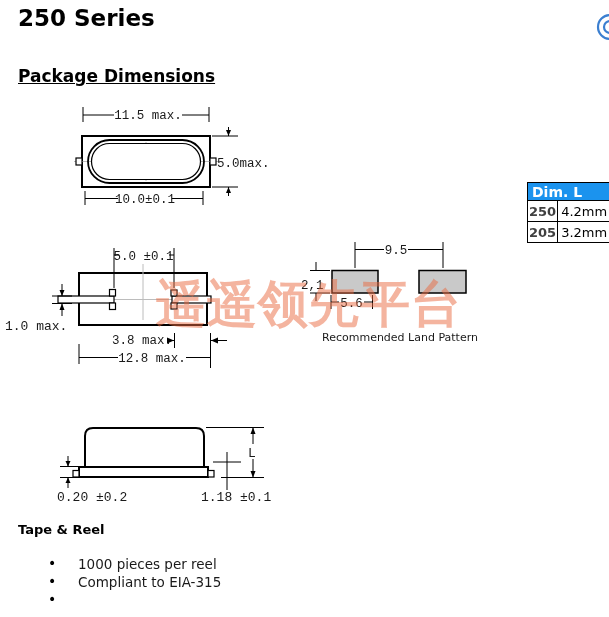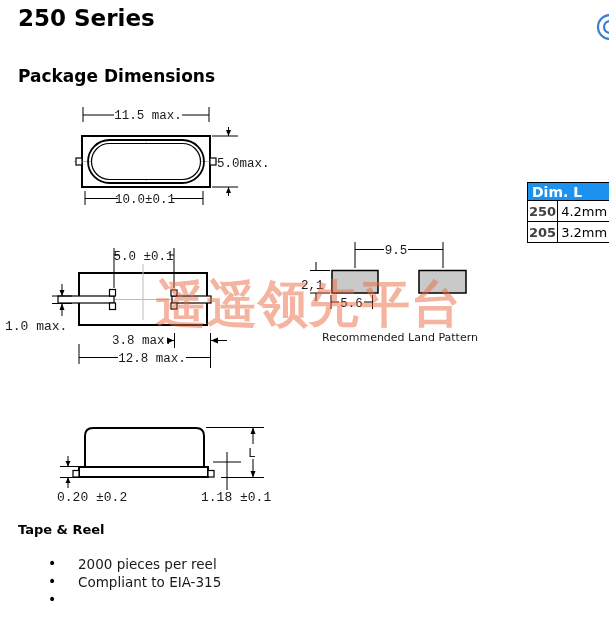--- a/index.html
+++ b/index.html
@@ -37,21 +37,21 @@
   ul.bullets li{position:relative;padding-left:30px;margin-bottom:1.5px;}
   ul.bullets .mark{position:absolute;left:0;top:-1px;font-size:14px;color:#000;}
 </style>
 </head>
 <body>
 
 <div id="page">
 
   <h1 class="abs title" style="left:18px;top:5px;">250 Series</h1>
 
-  <h2 class="abs sec" style="left:18px;top:66px;">Package Dimensions</h2>
+  <h2 class="abs sec" style="left:18px;top:66px;text-decoration:underline;">Package Dimensions</h2>
 
   <svg class="abs" style="left:0;top:0;z-index:1;" width="609" height="617" viewBox="0 0 609 617">
 
     <g>
       <circle cx="610" cy="27" r="12" fill="none" stroke="#3b7fd0" stroke-width="2.2"></circle>
       <circle cx="610" cy="27" r="6" fill="none" stroke="#3b7fd0" stroke-width="2.2"></circle>
     </g>
 
     <g>
       <path class="ln" d="M83,107 V122 M209,107 V122 M83,115 H114 M182,115 H209"></path>
@@ -155,21 +155,21 @@
   </tbody>
     </table>
 
   <div class="watermark">遥遥领先平台</div>
 
   <h2 class="abs sec2" style="left:18px;top:522px;">Tape &amp; Reel</h2>
 
   <ul class="bullets">
     <li>
       <span class="mark">•</span>
-      <span>2000 pieces per reel</span>
+      <span>1000 pieces per reel</span>
     </li>
     <li>
       <span class="mark">•</span>
       <span>Compliant to EIA-315</span>
     </li>
     <li>
       <span class="mark">•</span>
     </li>
   </ul>
 

